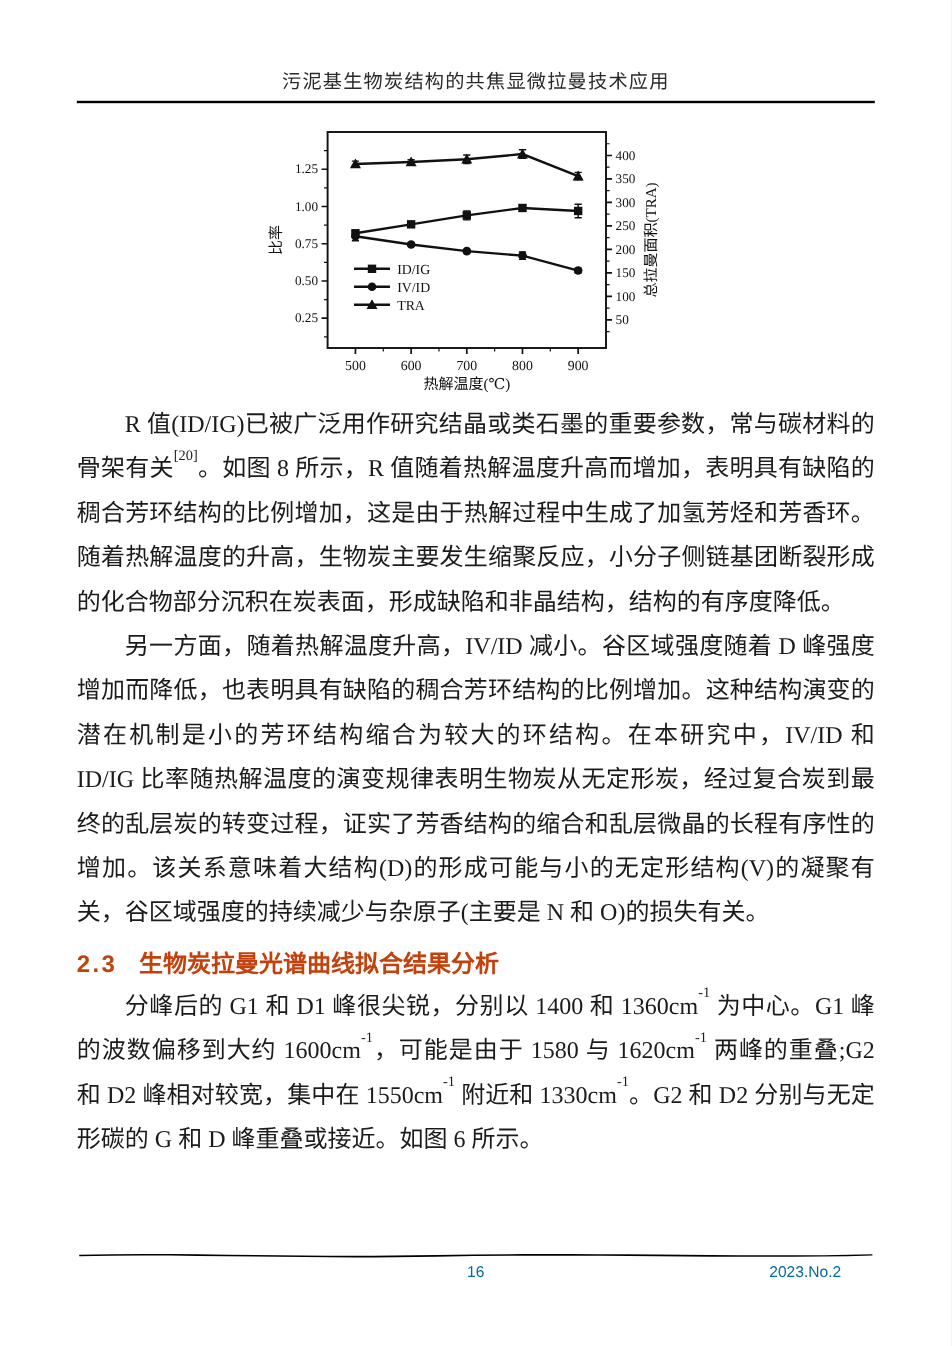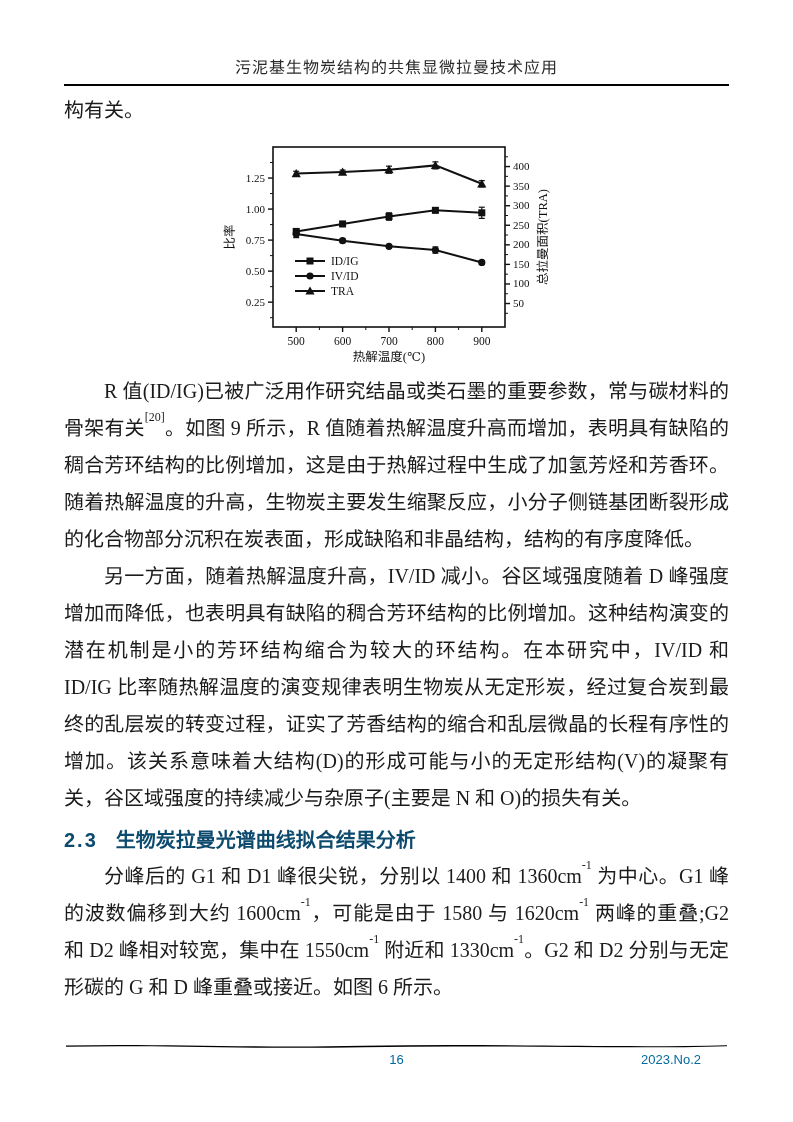--- a/index.html
+++ b/index.html
@@ -24,21 +24,21 @@
   sup{font-size:0.6em;line-height:0;position:relative;top:-0.55em;}
   
   .figure{width:370px;margin:6px auto 0;text-align:center;}
   .figure svg{display:block;margin:0 auto;}
   .fig-caption{
     margin-top:8px;font-size:15px;font-weight:700;white-space:pre-wrap;
     font-family:"Liberation Sans","DejaVu Sans",sans-serif;color:#111;
   }
   
   .sec-head{
-    margin:7px 0 5px;font-size:20px;font-weight:700;color:#0c4a6e;
+    margin:7px 0 5px;font-size:20px;font-weight:700;color:#c2410c;
     font-family:"Liberation Sans","DejaVu Sans",sans-serif;
   }
   .sec-head .num{margin-right:18px;letter-spacing:2px;}
   
   .footer{position:absolute;left:64px;top:1042px;width:665px;}
   .footer-bar{display:block;}
   .footer-row{position:relative;height:20px;margin-top:2px;
     font-family:"Liberation Sans","DejaVu Sans",sans-serif;font-size:13px;color:#0369a1;}
   .pageno{position:absolute;left:0;right:0;text-align:center;}
   .issue{position:absolute;right:28px;top:0;}
@@ -48,21 +48,20 @@
 </head>
 <body>
 
 <div class="page">
 
   <div class="hdr-title">污泥基生物炭结构的共焦显微拉曼技术应用</div>
   <div class="hdr-rule"></div>
 
   <div class="content">
 
-    <p class="para no-indent">构有关。</p>
 
     <div class="figure">
       <svg id="chart-svg" width="352" height="238" viewBox="0 0 352 238">
           <rect x="52" y="12" width="232" height="180" fill="none" stroke="#111111" stroke-width="1.6"></rect>
           <line x1="52" y1="167.17241379310346" x2="47" y2="167.17241379310346" stroke="#111111" stroke-width="1.4"></line>
           <text x="44" y="170.67241379310346" text-anchor="end" font-size="11" fill="#111111" class="tick-label">0.25</text>
           <line x1="52" y1="136.13793103448276" x2="47" y2="136.13793103448276" stroke="#111111" stroke-width="1.4"></line>
           <text x="44" y="139.63793103448276" text-anchor="end" font-size="11" fill="#111111" class="tick-label">0.50</text>
           <line x1="52" y1="105.10344827586208" x2="47" y2="105.10344827586208" stroke="#111111" stroke-width="1.4"></line>
           <text x="44" y="108.60344827586208" text-anchor="end" font-size="11" fill="#111111" class="tick-label">0.75</text>
@@ -187,21 +186,21 @@
           <line x1="74" y1="141" x2="104" y2="141" stroke="#111111" stroke-width="2"></line>
           <circle cx="89" cy="141" r="3.6" fill="#111111"></circle>
           <text x="110" y="145" text-anchor="start" font-size="11.5" fill="#111111" class="tick-label">IV/ID</text>
           <line x1="74" y1="156" x2="104" y2="156" stroke="#111111" stroke-width="2"></line>
           <polygon points="89,151.4 84.4,159.6 93.6,159.6" fill="#111111"></polygon>
           <text x="110" y="160" text-anchor="start" font-size="11.5" fill="#111111" class="tick-label">TRA</text>
         </svg>
     </div>
 
     <div id="para-before">
-        <p class="para"><span>R 值(ID/IG)已被广泛用作研究结晶或类石墨的重要参数，常与碳材料的骨架有关</span><sup>[20]</sup><span>。如图 9 所示，R 值随着热解温度升高而增加，表明具有缺陷的稠合芳环结构的比例增加，这是由于热解过程中生成了加氢芳烃和芳香环。随着热解温度的升高，生物炭主要发生缩聚反应，小分子侧链基团断裂形成的化合物部分沉积在炭表面，形成缺陷和非晶结构，结构的有序度降低。</span></p>
+        <p class="para"><span>R 值(ID/IG)已被广泛用作研究结晶或类石墨的重要参数，常与碳材料的骨架有关</span><sup>[20]</sup><span>。如图 8 所示，R 值随着热解温度升高而增加，表明具有缺陷的稠合芳环结构的比例增加，这是由于热解过程中生成了加氢芳烃和芳香环。随着热解温度的升高，生物炭主要发生缩聚反应，小分子侧链基团断裂形成的化合物部分沉积在炭表面，形成缺陷和非晶结构，结构的有序度降低。</span></p>
         <p class="para"><span>另一方面，随着热解温度升高，IV/ID 减小。谷区域强度随着 D 峰强度增加而降低，也表明具有缺陷的稠合芳环结构的比例增加。这种结构演变的潜在机制是小的芳环结构缩合为较大的环结构。在本研究中，IV/ID 和 ID/IG 比率随热解温度的演变规律表明生物炭从无定形炭，经过复合炭到最终的乱层炭的转变过程，证实了芳香结构的缩合和乱层微晶的长程有序性的增加。该关系意味着大结构(D)的形成可能与小的无定形结构(V)的凝聚有关，谷区域强度的持续减少与杂原子(主要是 N 和 O)的损失有关。</span></p>
       </div>
 
     <h2 class="sec-head">
       <span class="num">2.3</span><span>生物炭拉曼光谱曲线拟合结果分析</span>
     </h2>
 
     <div id="para-after">
         <p class="para"><span>分峰后的 G1 和 D1 峰很尖锐，分别以 1400 和 1360cm</span><sup>-1</sup><span> 为中心。G1 峰的波数偏移到大约 1600cm</span><sup>-1</sup><span>，可能是由于 1580 与 1620cm</span><sup>-1</sup><span> 两峰的重叠;G2 和 D2 峰相对较宽，集中在 1550cm</span><sup>-1</sup><span> 附近和 1330cm</span><sup>-1</sup><span>。G2 和 D2 分别与无定形碳的 G 和 D 峰重叠或接近。如图 6 所示。</span></p>
       </div>

